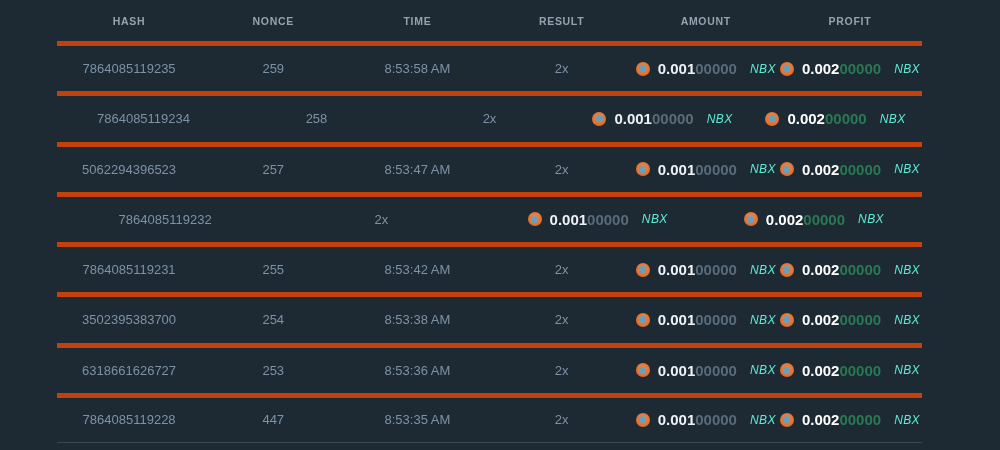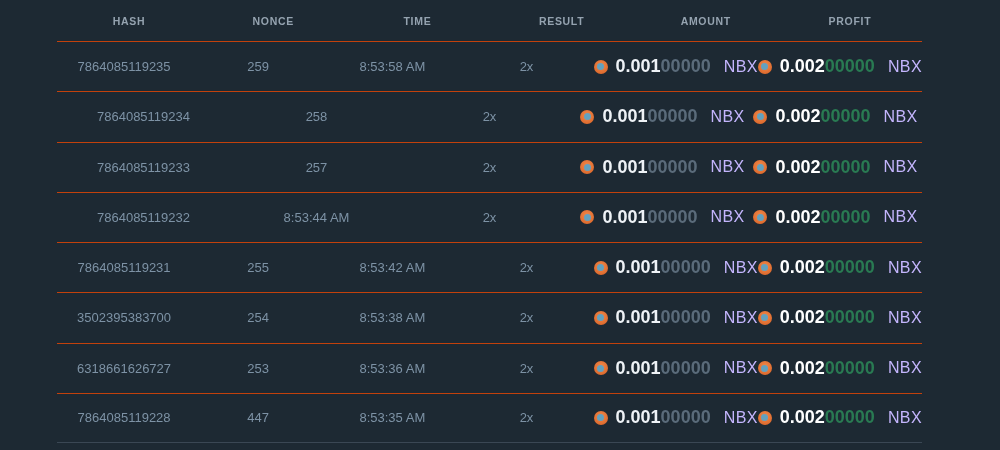--- a/index.html
+++ b/index.html
@@ -25,21 +25,21 @@
     font-size: 10.5px;
     font-weight: 700;
     letter-spacing: 0.7px;
     color: #95a3b0;
     text-transform: uppercase;
   }
   .tr {
     display: flex;
     height: 50.25px;
     align-items: center;
-    border-top: 1px solid #c2410c;
+    border-top: 5px solid #c2410c;
   }
   .tr:last-child { border-bottom: 1px solid #3a4754; }
   .td {
     flex: 1;
     text-align: center;
     font-size: 13px;
     color: #7d92a5;
   }
   .td.money {
     display: flex;
@@ -54,30 +54,31 @@
     align-items: center;
     justify-content: center;
     margin-right: 8px;
     flex: none;
   }
   .coin-inner {
     width: 7px; height: 7px;
     border-radius: 50%;
     background: #63a1bf;
   }
-  .val { font-size: 18px; font-weight: 700; white-space: nowrap; }
+  .val { font-size: 15px; font-weight: 700; white-space: nowrap; }
   .amount .val .main { color: #eef2f6; }
   .amount .val .zeros { color: #5a6b7a; }
   .profit .val .main { color: #ffffff; }
   .profit .val .zeros { color: #297a52; }
   .cur {
     margin-left: 13px;
-    font-size: 16px;
-    color: #c4b5fd;
+    font-size: 12px;
+    color: #5eead4;
     letter-spacing: 0.4px;
+    font-style: italic;
   }
 </style>
 </head>
 <body>
 
 <div class="bets-table">
   <div class="thead">
     <div class="th">HASH</div>
     <div class="th">NONCE</div>
     <div class="th">TIME</div>
@@ -121,42 +122,42 @@
     <div class="td money profit">
       <span class="coin">
             <span class="coin-inner"></span>
           </span>
       <span class="val"><span class="main">0.002</span><span class="zeros">00000</span></span>
       <span class="cur">NBX</span>
     </div>
   </div>
 
   <div class="tr">
-    <div class="td">7864085119233</div>
+    <div class="td">5062294396523</div>
     <div class="td">257</div>
+    <div class="td">8:53:47 AM</div>
     <div class="td">2x</div>
     <div class="td money amount">
       <span class="coin">
             <span class="coin-inner"></span>
           </span>
       <span class="val"><span class="main">0.001</span><span class="zeros">00000</span></span>
       <span class="cur">NBX</span>
     </div>
     <div class="td money profit">
       <span class="coin">
             <span class="coin-inner"></span>
           </span>
       <span class="val"><span class="main">0.002</span><span class="zeros">00000</span></span>
       <span class="cur">NBX</span>
     </div>
   </div>
 
   <div class="tr">
     <div class="td">7864085119232</div>
-    <div class="td">8:53:44 AM</div>
     <div class="td">2x</div>
     <div class="td money amount">
       <span class="coin">
             <span class="coin-inner"></span>
           </span>
       <span class="val"><span class="main">0.001</span><span class="zeros">00000</span></span>
       <span class="cur">NBX</span>
     </div>
     <div class="td money profit">
       <span class="coin">

